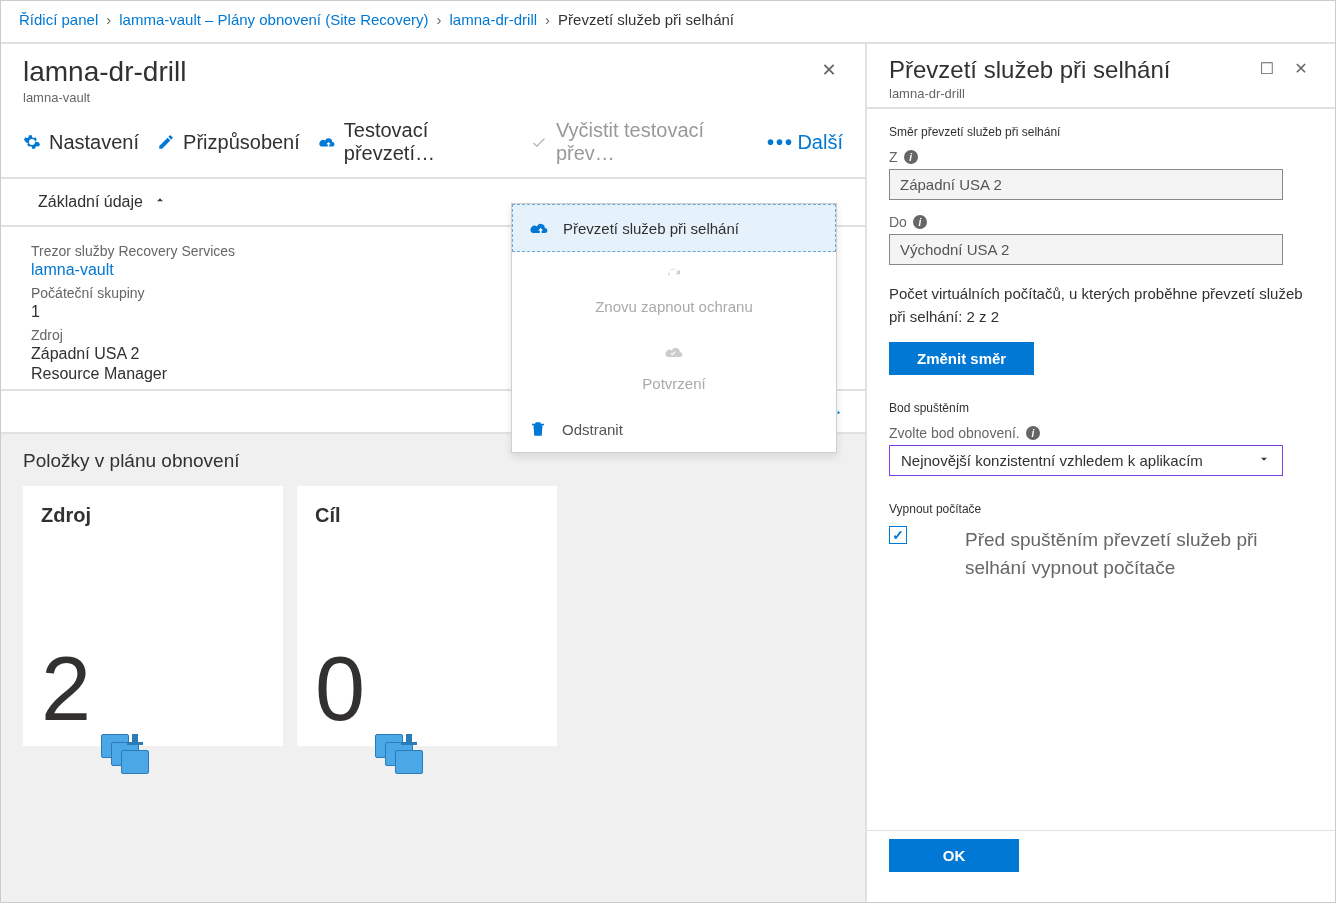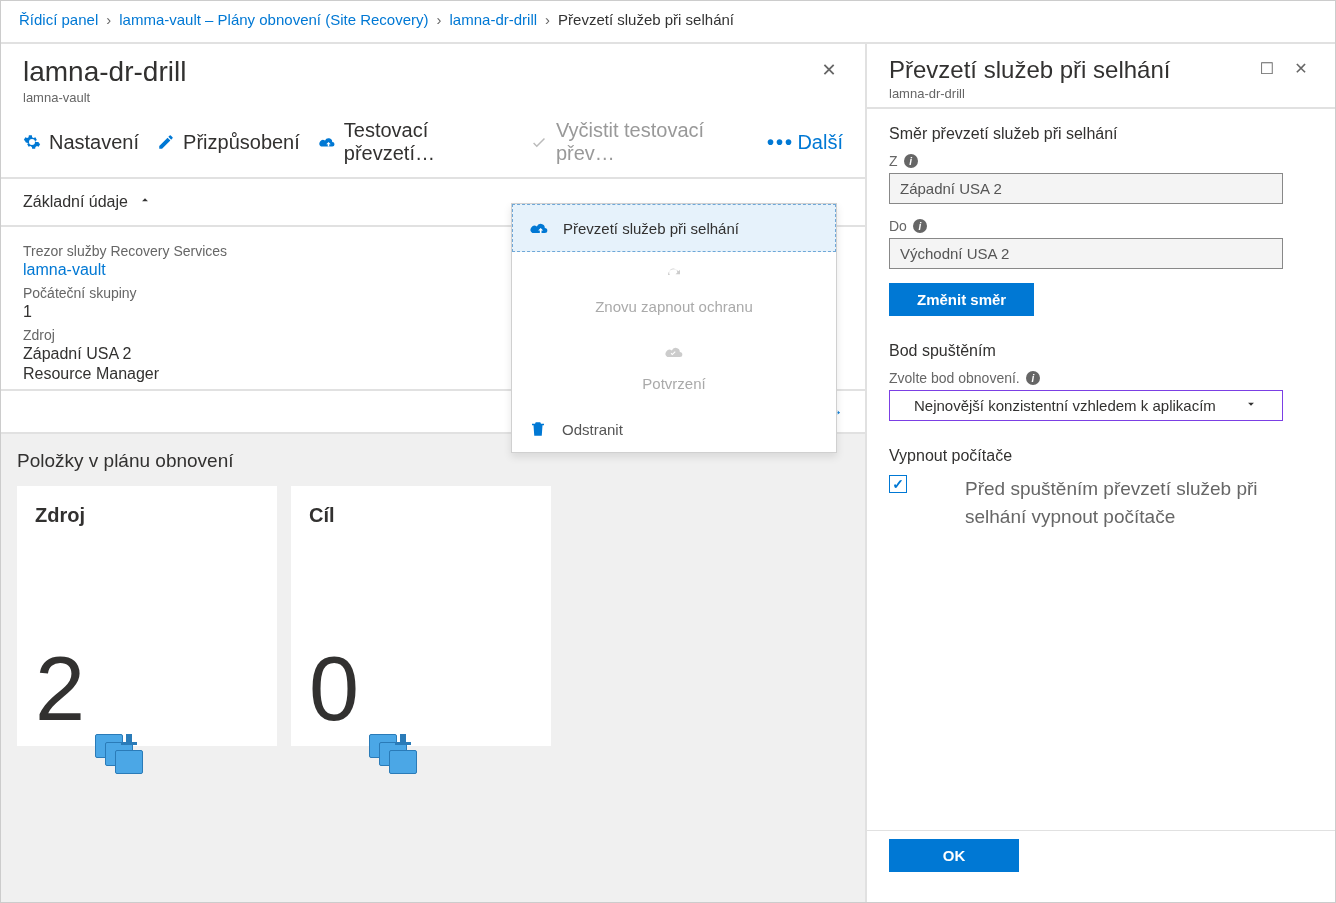--- a/index.html
+++ b/index.html
@@ -97,42 +97,42 @@
   background: #e6f2fb;
   border: 1px dashed #6fa8d8;
   color: #323130;
 }
 .menu-item.disabled { color: #aaa; flex-direction: column; }
 .menu-item .mi-ic { width: 20px; display:flex; align-items:center; justify-content:center; }
 
 
 .section-head {
   display: flex; align-items: center; gap: 10px;
-  padding: 14px 22px;
+  padding: 14px 37px;
   font-size: 16px;
   border-bottom: 2px solid #e1e1e1;
   cursor: pointer;
 }
 .chevron-up { width: 14px; height: 14px; }
 .essentials {
   display: flex;
   padding: 10px 22px 6px;
   border-bottom: 2px solid #e1e1e1;
 }
-.ess-col { flex: 1; }
+.ess-col { flex: 1; margin-left: 8px; }
 .lbl { color: #666; font-size: 14px; margin-top: 6px; }
 .val { font-size: 16px; margin-top: 2px; }
 .all-settings {
   text-align: right; padding: 10px 22px 14px; color:#0078d4; font-size:15px; cursor:pointer;
   border-bottom: 2px solid #e1e1e1;
   display:flex; justify-content:flex-end; align-items:center; gap:6px;
 }
 
 
-.tiles-area { background: #f0f0f0; flex:1; padding: 16px 16px; }
+.tiles-area { background: #f0f0f0; flex:1; padding: 16px 22px; }
 .tiles-title { font-size: 19px; margin-bottom: 14px; }
 .tiles { display: flex; gap: 14px; }
 .tile {
   width: 260px; height: 260px;
   background: #fff;
   padding: 18px;
   position: relative;
 }
 .tile-title { font-size: 20px; font-weight: 600; }
 .tile-big {
@@ -152,38 +152,38 @@
 }
 .side-header {
   padding: 12px 22px 6px;
   display:flex; justify-content:space-between; align-items:flex-start;
   border-bottom: 2px solid #e1e1e1;
 }
 .side-title { font-size: 24px; font-weight: 400; }
 .side-icons { display:flex; gap:10px; color:#666; }
 .side-icons span { cursor:pointer; width:24px; height:24px; display:flex; align-items:center; justify-content:center; font-size:16px; }
 .side-body { padding: 16px 22px; flex:1; overflow:auto; }
-.heading { font-size: 16px; margin-bottom: 10px; }
+.heading { font-size: 12px; margin-bottom: 10px; }
 .flabel { color: #666; font-size: 14px; display:flex; align-items:center; gap:6px; margin-top: 8px; }
 .info-ic { width:14px; height:14px; border-radius:50%; background:#666; color:#fff; font-size:10px; display:inline-flex; align-items:center; justify-content:center; font-style: italic; font-weight:bold;}
 .txtfield {
   width: 100%; max-width: 394px;
   border: 1px solid #888; background:#f4f4f4; color:#555;
   padding: 6px 10px; font-size: 15px; margin-top: 4px;
 }
 .stat-text { font-size: 15px; margin-top: 18px; line-height: 1.5; }
 .btn-primary {
   background:#0078d4; color:#fff; border:none;
   padding: 8px 28px; font-size: 15px; font-weight:600; cursor:pointer;
   margin-top: 14px;
 }
 .select {
   width: 100%; max-width: 394px;
   border: 1px solid #7b3fe4; background:#fff;
-  padding: 6px 24px; font-size: 15px; margin-top: 4px;
+  padding: 6px 11px; font-size: 15px; margin-top: 4px;
   display:flex; justify-content:space-between; align-items:center;
   cursor:pointer;
 }
 .chk-row { display:flex; align-items:flex-start; gap:10px; margin-top:8px; }
 .chkbox { width:18px; height:18px; border:1px solid #0078d4; display:flex; align-items:center; justify-content:center; color:#0078d4; font-weight:bold; flex-shrink:0; }
 .chk-lbl { color:#666; font-size:19px; line-height:1.45;margin-left:48px; }
 .side-footer { padding: 8px 22px 30px; border-top:1px solid #e1e1e1; }
 .side-footer .btn-primary { margin:0; width:130px; }
 </style>
 </head>
@@ -377,20 +377,21 @@
         <span class="info-ic">i</span>
       </div>
       <input class="txtfield" readonly="" value="Západní USA 2" style="">
 
       <div class="flabel" style="margin-top:14px;">
         <span>Do</span>
         <span class="info-ic">i</span>
       </div>
       <input class="txtfield" readonly="" value="Východní USA 2" style="">
 
+      <div class="stat-text">Počet virtuálních počítačů, u kterých proběhne převzetí služeb při selhání: 2 z 2</div>
 
       <button class="btn-primary">Změnit směr</button>
 
       <div class="heading" style="margin-top:26px;">Bod spuštěním</div>
       <div class="flabel">
         <span>Zvolte bod obnovení.</span>
         <span class="info-ic">i</span>
       </div>
       <div class="select">
         <span>Nejnovější konzistentní vzhledem k aplikacím</span>

